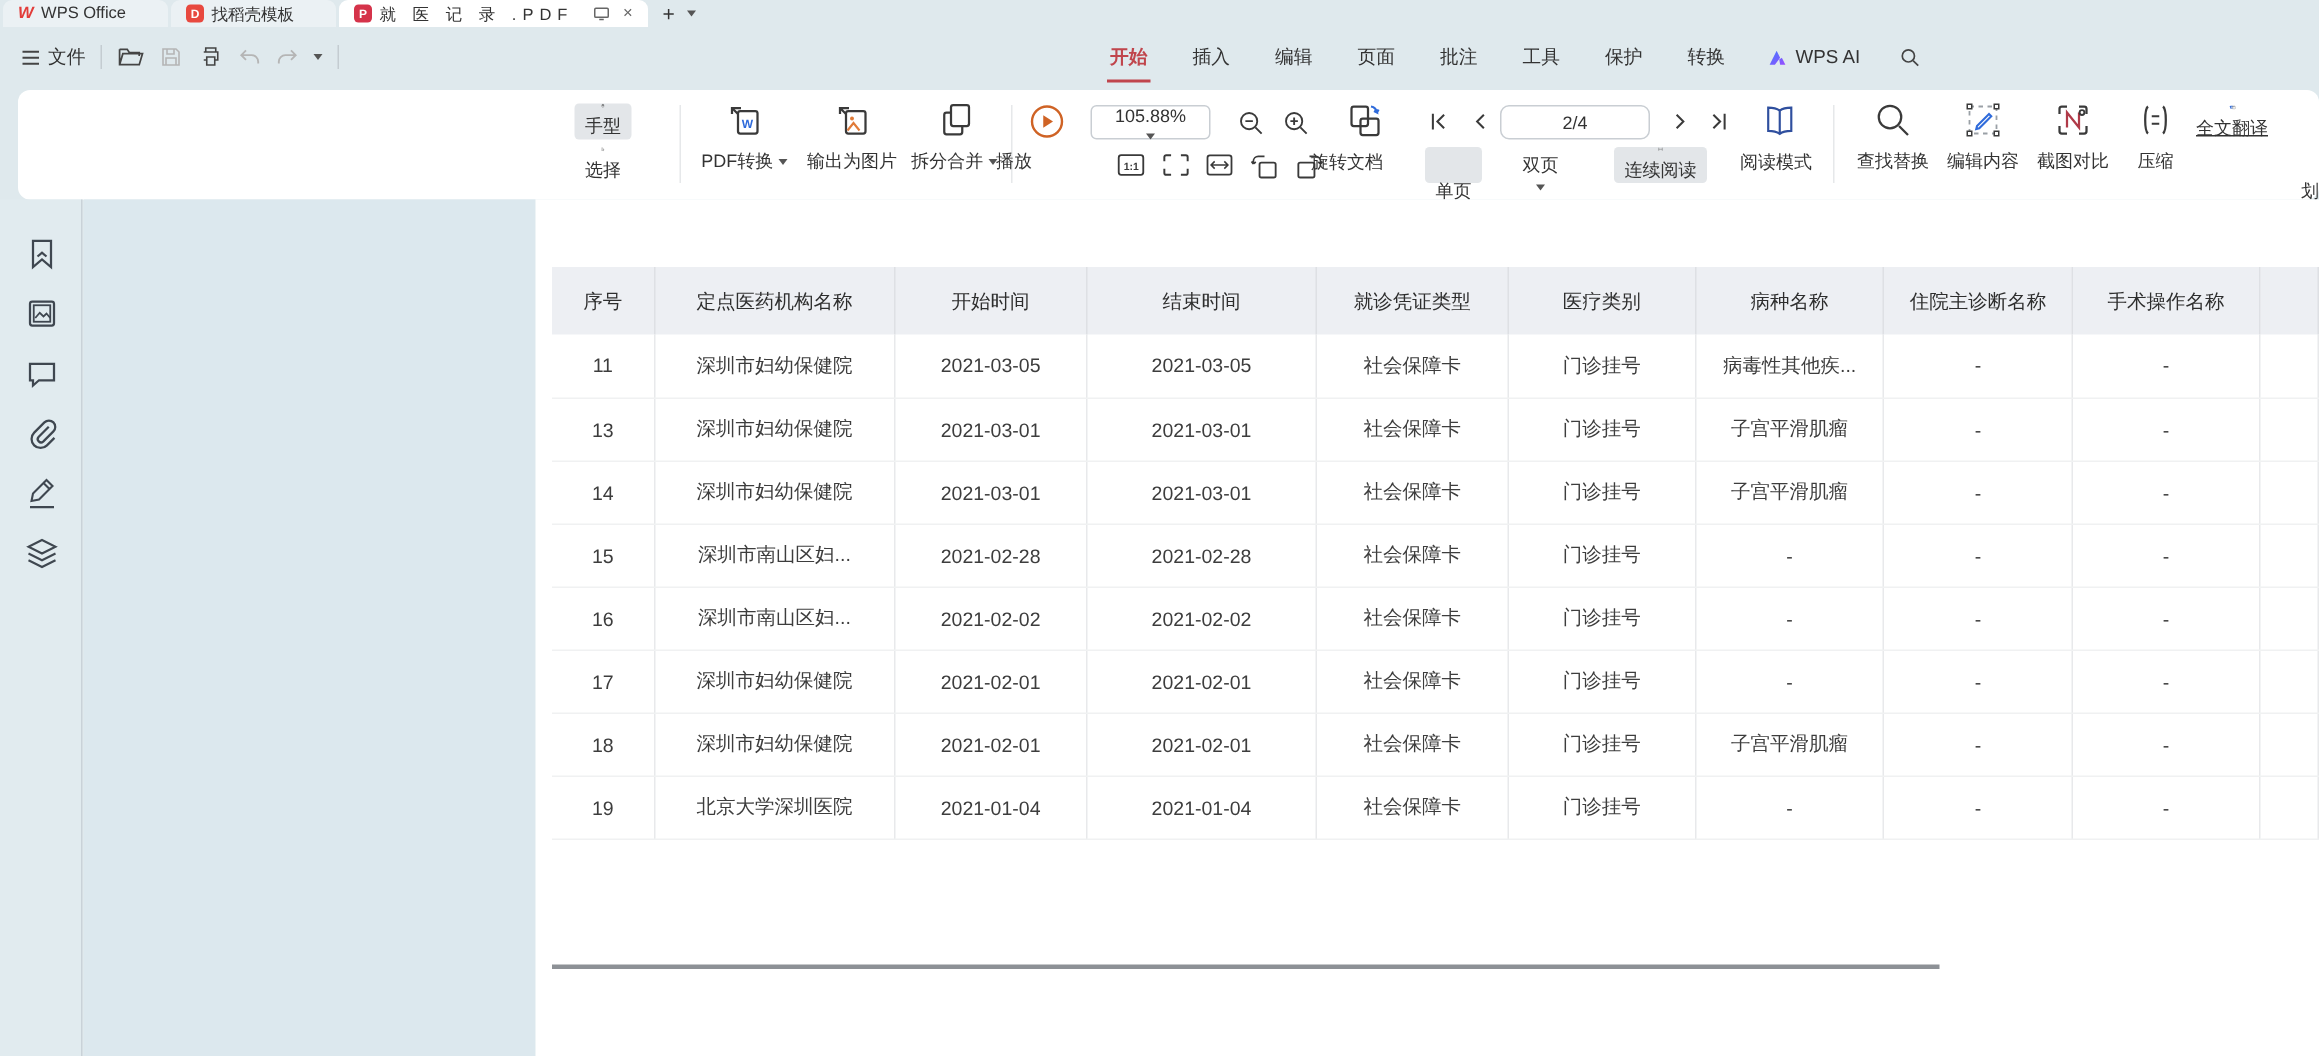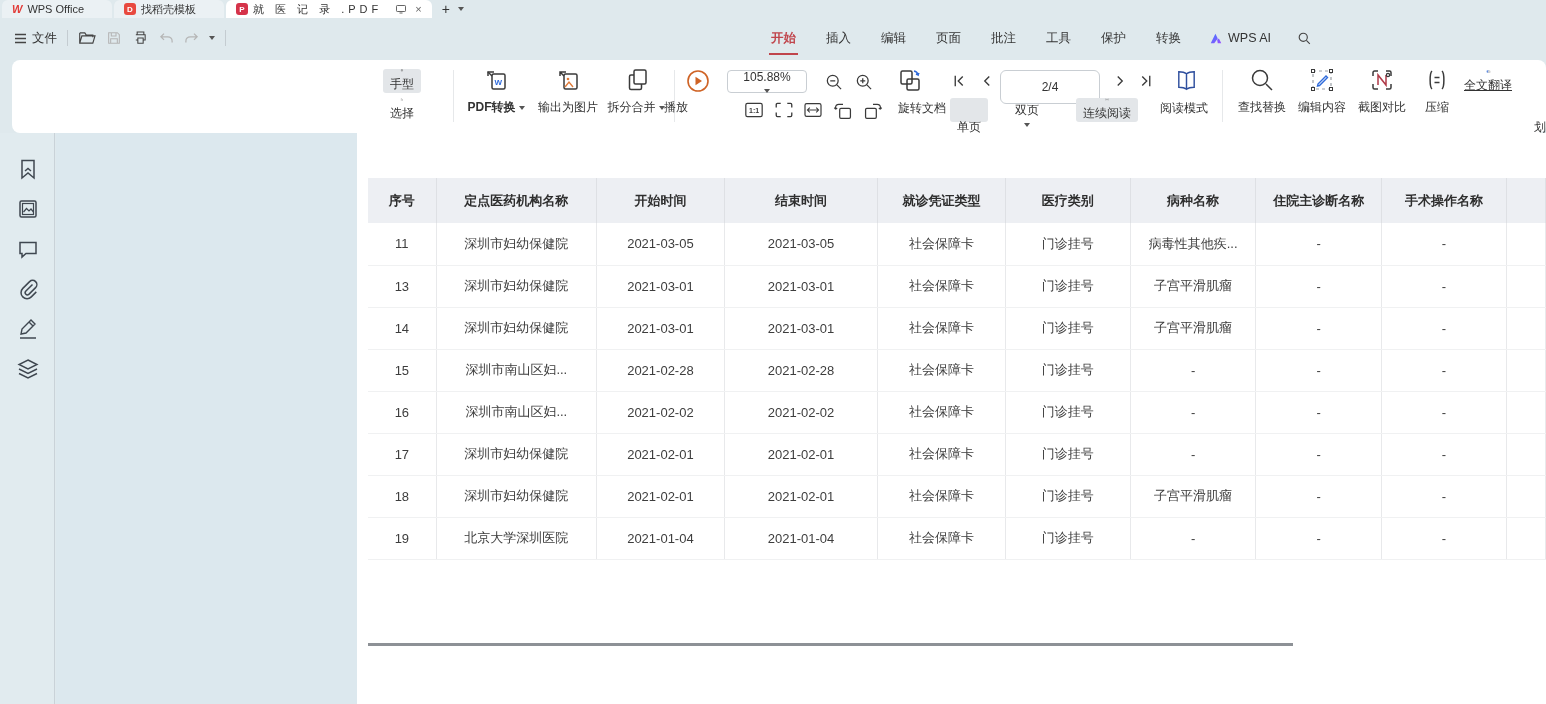--- a/index.html
+++ b/index.html
@@ -27,21 +27,21 @@
        color:#fff;font-size:8px;font-weight:bold;flex:0 0 auto;}
   .tab-extra{display:flex;align-items:center;gap:8px;margin-left:8px;color:#444;}
   .wlogo{color:#e23c39;font-weight:bold;font-style:italic;font-size:11px;}
   .tclose{font-size:11px;color:#666;}
   .plusbtn{font-size:14px;color:#333;margin-left:10px;align-self:center;}
 
   
   .menurow{position:absolute;left:0;top:18px;width:100%;height:40px;display:flex;align-items:center;}
   .filegrp{display:flex;align-items:center;gap:10px;padding-left:14px;color:#333;font-size:12.5px;}
   .vdiv{width:1px;height:16px;background:#c4ccd1;}
-  .menus{position:absolute;left:738px;top:0;height:40px;display:flex;align-items:center;gap:26px;font-size:12.5px;color:#333;margin-left:31px;}
+  .menus{position:absolute;left:738px;top:0;height:40px;display:flex;align-items:center;gap:26px;font-size:12.5px;color:#333;}
   .mitem{position:relative;padding:4px 2px;cursor:default;}
   .mitem.active{color:var(--red);font-weight:bold;}
   .mitem.active::after{content:"";position:absolute;left:0;right:0;bottom:-4px;height:2px;background:var(--red);}
   .wpsai{display:flex;align-items:center;gap:5px;}
 
   
   .toolbar{position:absolute;left:12px;top:60px;width:1534px;height:73px;background:#fff;border-radius:8px;}
   .titem{position:absolute;display:flex;align-items:center;gap:4px;font-size:12px;color:#333;height:24px;white-space:nowrap;flex-direction:column;}
   .pill{background:var(--pill);border-radius:3px;padding:0 7px;}
   .tdiv{position:absolute;width:1px;top:70px;height:52px;background:#e6e8ea; top:10px;}
@@ -51,21 +51,21 @@
 
   
   .content{position:absolute;left:0;top:133px;width:1546px;height:571px;}
   .iconstrip{position:absolute;left:0;top:0;width:55px;height:100%;background:var(--strip);border-right:1px solid var(--border);}
   .sicon{position:absolute;left:16px;width:24px;height:24px;}
   .panel{position:absolute;left:56px;top:0;width:301px;height:100%;background:var(--panel);}
   .page{position:absolute;left:357px;top:0;width:1189px;height:100%;background:#fff;overflow:hidden;}
 
   
   #doc-table{position:absolute;left:11px;top:45px;border-collapse:collapse;table-layout:fixed;}
-  #doc-table th{height:45px;background:#edeff3;font-size:13px;font-weight:bold;color:#2e2e2e;
+  #doc-table th{height:45px;background:#edeff3;font-size:13px;font-weight:normal;color:#2e2e2e;
       border-right:1px solid #dee0e4;text-align:center;}
   #doc-table td{height:42px;font-size:13px;color:#3d3d3d;text-align:center;
       border-right:1px solid #e8e9eb;border-bottom:1px solid #f0f1f2;background:#fff;
       overflow:hidden;white-space:nowrap;}
   #doc-table tr.sel td{background:#d9e6f2;}
   .thickline{position:absolute;left:11px;top:510px;width:925px;height:3px;background:#8d9196;}
 </style>
 </head>
 <body>
 
@@ -166,21 +166,21 @@
     </div>
 
     <div class="tdiv" style="left:441px;"></div>
 
     <svg class="colicon" style="left:470px;top:6px;" width="28" height="28" viewBox="0 0 28 28">
       <path d="M6 10V6h6" fill="none" stroke="#3a3a3a" stroke-width="1.5"></path>
         <path d="M6 6l4 4" stroke="#3a3a3a" stroke-width="1.5"></path>
       <rect x="10" y="8" width="13" height="15" rx="1.5" fill="none" stroke="#3a3a3a" stroke-width="1.5"></rect>
       <text x="12.5" y="19" font-size="8" fill="#2f6bdb" font-weight="bold">W</text>
       </svg>
-    <div class="collabel" style="left:446px;top:39px;width:76px;font-weight:bold;">
+    <div class="collabel" style="left:446px;top:39px;width:76px;">
       <span>PDF转换</span>
         <span class="chev"></span>
     </div>
 
     <svg class="colicon" style="left:542px;top:6px;" width="28" height="28" viewBox="0 0 28 28">
       <path d="M6 10V6h6M6 6l4 4" fill="none" stroke="#3a3a3a" stroke-width="1.5"></path>
       <rect x="10" y="8" width="13" height="15" rx="1.5" fill="none" stroke="#3a3a3a" stroke-width="1.5"></rect>
       <circle cx="14" cy="13" r="1.3" fill="#e07b39"></circle>
         <path d="M11 21l4-5 4 5" fill="none" stroke="#e07b39" stroke-width="1.4"></path>
       </svg>
@@ -224,21 +224,21 @@
       <rect x="11" y="12" width="12" height="11" rx="1.5" fill="none" stroke="#3a3a3a" stroke-width="1.5"></rect>
       <path d="M18 4a5 5 0 014 4l-2-1m2 1l1-2" stroke="#2f6bdb" stroke-width="1.5" fill="none"></path>
       </svg>
 
     <svg class="colicon" style="left:938px;top:12px;" width="18" height="18" viewBox="0 0 24 24">
         <path d="M7 5v14M17 6l-6 6 6 6" fill="none" stroke="#3a3a3a" stroke-width="1.8"></path>
       </svg>
     <svg class="colicon" style="left:966px;top:12px;" width="18" height="18" viewBox="0 0 24 24">
         <path d="M15 6l-6 6 6 6" fill="none" stroke="#3a3a3a" stroke-width="1.8"></path>
       </svg>
-    <div class="box" style="left:988px;top:10px;width:100px;height:34px;border-radius:6px;">
+    <div class="box" style="left:988px;top:10px;width:100px;height:23px;border-radius:6px;">
       <span>2/4</span>
     </div>
     <svg class="colicon" style="left:1099px;top:12px;" width="18" height="18" viewBox="0 0 24 24">
         <path d="M9 6l6 6-6 6" fill="none" stroke="#3a3a3a" stroke-width="1.8"></path>
       </svg>
     <svg class="colicon" style="left:1125px;top:12px;" width="18" height="18" viewBox="0 0 24 24">
         <path d="M17 5v14M7 6l6 6-6 6" fill="none" stroke="#3a3a3a" stroke-width="1.8"></path>
       </svg>
     <svg class="colicon" style="left:1162px;top:8px;" width="25" height="25" viewBox="0 0 26 26">
         <path d="M13 6c-2-1.6-4.6-2.1-8-2.1V20c3.4 0 6 .5 8 2.1 2-1.6 4.6-2.1 8-2.1V3.9c-3.4 0-6 .5-8 2.1v16" fill="none" stroke="#2f4f9e" stroke-width="1.5"></path>
@@ -256,21 +256,21 @@
         <path d="M6 10h12M8 7l-3 3 3 3M16 7l3 3-3 3" fill="none" stroke="#3a3a3a" stroke-width="1.3"></path>
       </svg>
     <svg class="colicon" style="left:821px;top:41px;" width="20" height="19" viewBox="0 0 24 23">
         <rect x="8" y="9" width="13" height="12" rx="1.5" fill="none" stroke="#3a3a3a" stroke-width="1.5"></rect>
         <path d="M12 4H7a4 4 0 00-4 4v2m0 0L1.5 8M3 10l2-1.5" fill="none" stroke="#3a3a3a" stroke-width="1.4"></path>
       </svg>
     <svg class="colicon" style="left:851px;top:41px;" width="20" height="19" viewBox="0 0 24 23">
         <rect x="3" y="9" width="13" height="12" rx="1.5" fill="none" stroke="#3a3a3a" stroke-width="1.5"></rect>
         <path d="M12 4h5a4 4 0 014 4v2m0 0l1.5-2M21 10l-2-1.5" fill="none" stroke="#3a3a3a" stroke-width="1.4"></path>
       </svg>
-    <div class="collabel" style="left:886px;top:40px;">
+    <div class="collabel" style="left:862px;top:40px;">
       <span>旋转文档</span>
     </div>
     <div class="titem pill" style="left:938px;top:38px;gap:21px;">
       <svg width="15" height="15" viewBox="0 0 22 22">
           <rect x="3" y="3" width="16" height="16" rx="1.5" fill="none" stroke="#3a3a3a" stroke-width="1.4"></rect>
           <path d="M6.5 7.5h6M6.5 11h9" stroke="#3a3a3a" stroke-width="1.3"></path>
         </svg>
       <span>单页</span>
     </div>
     <div class="titem" style="left:1003px;top:38px;">

